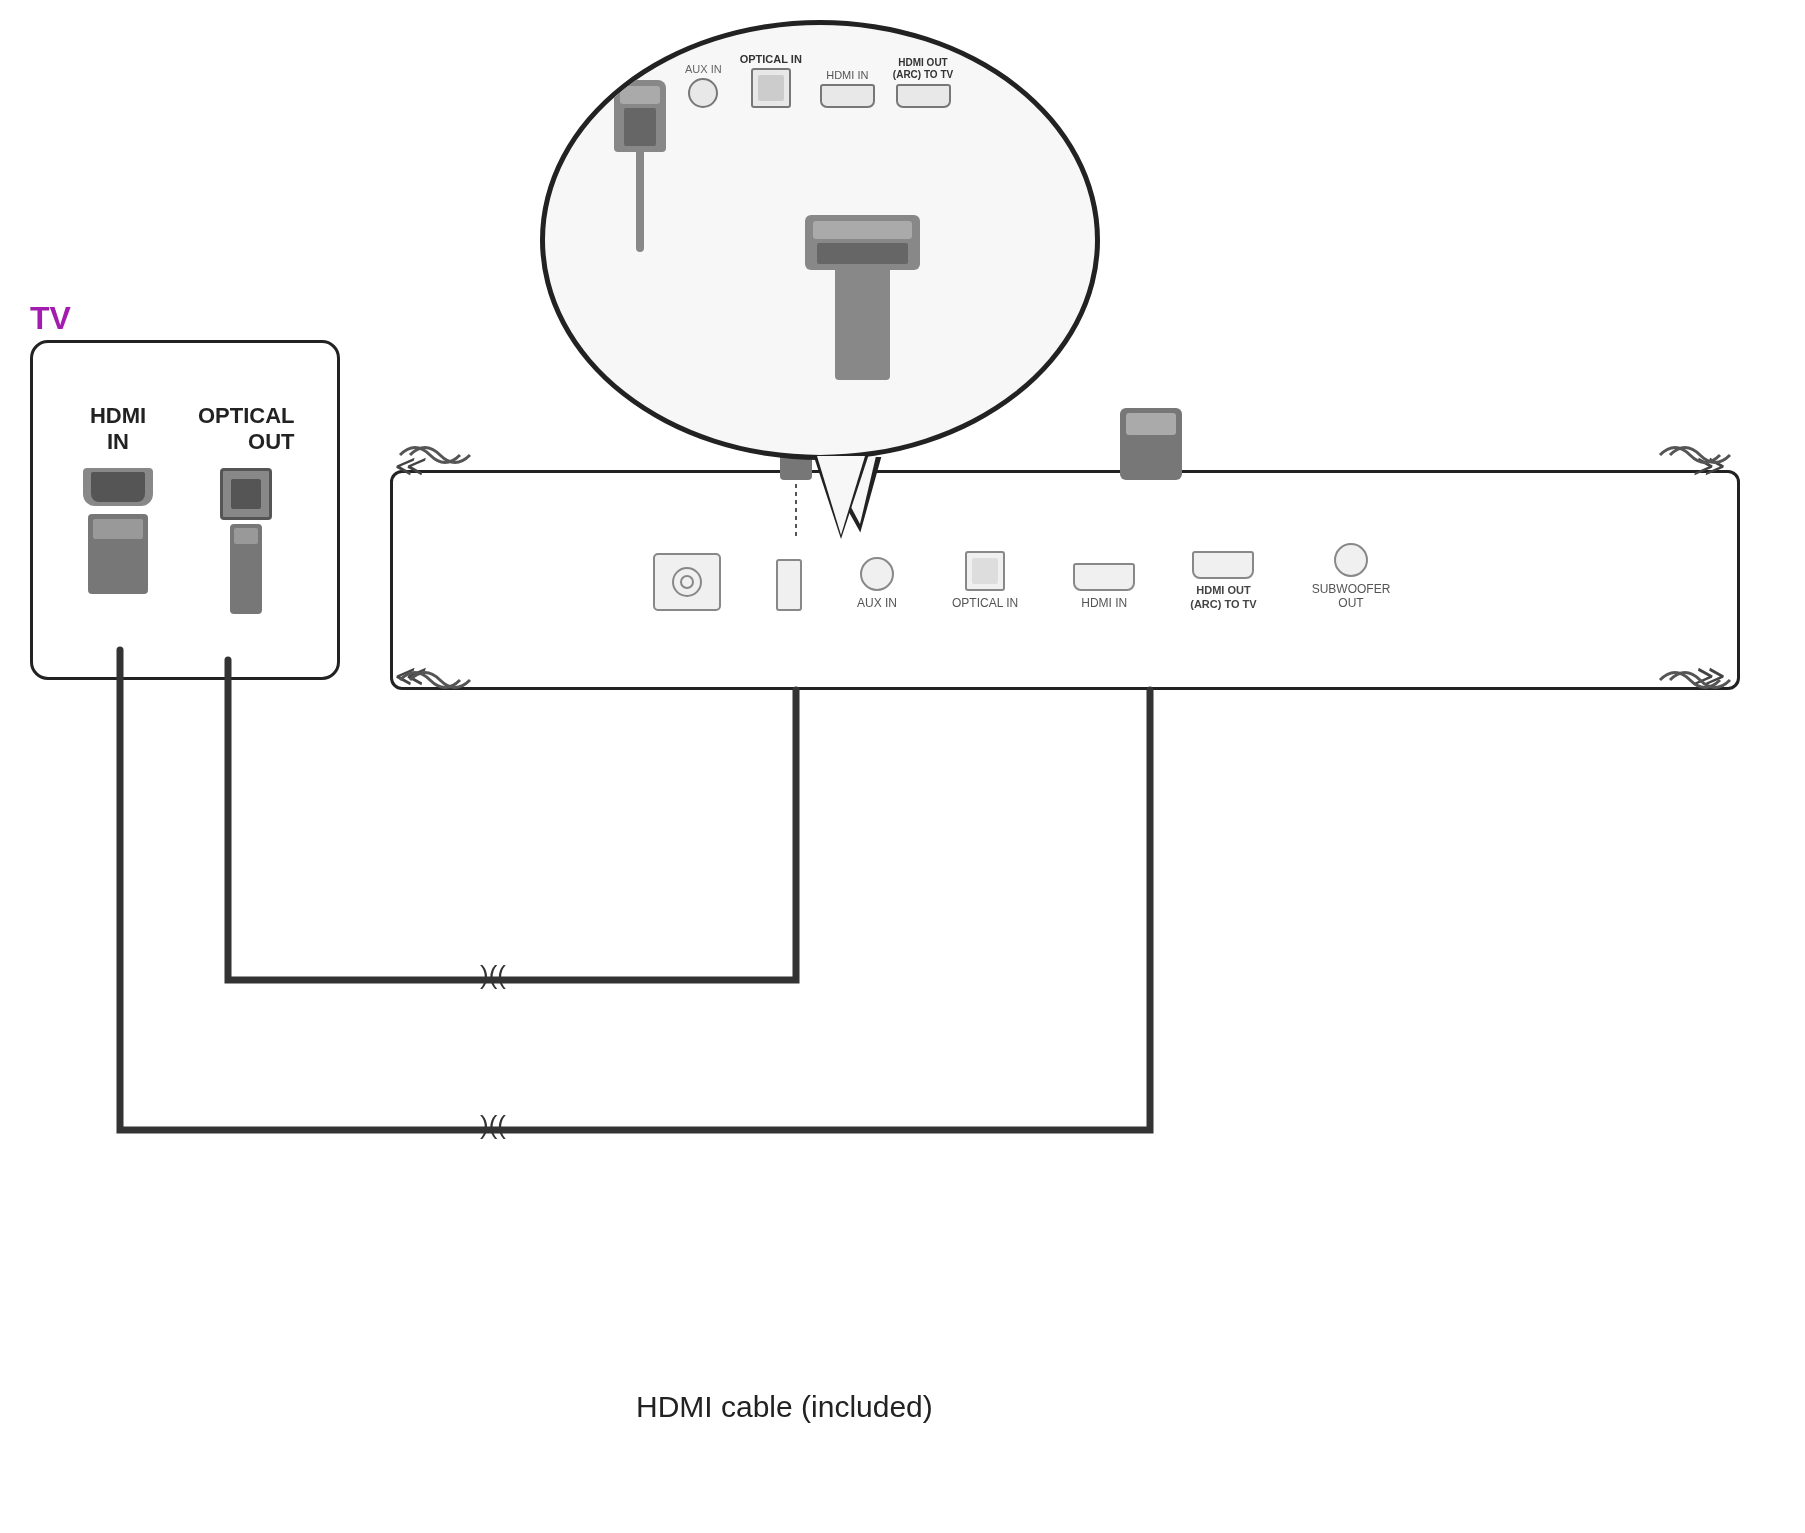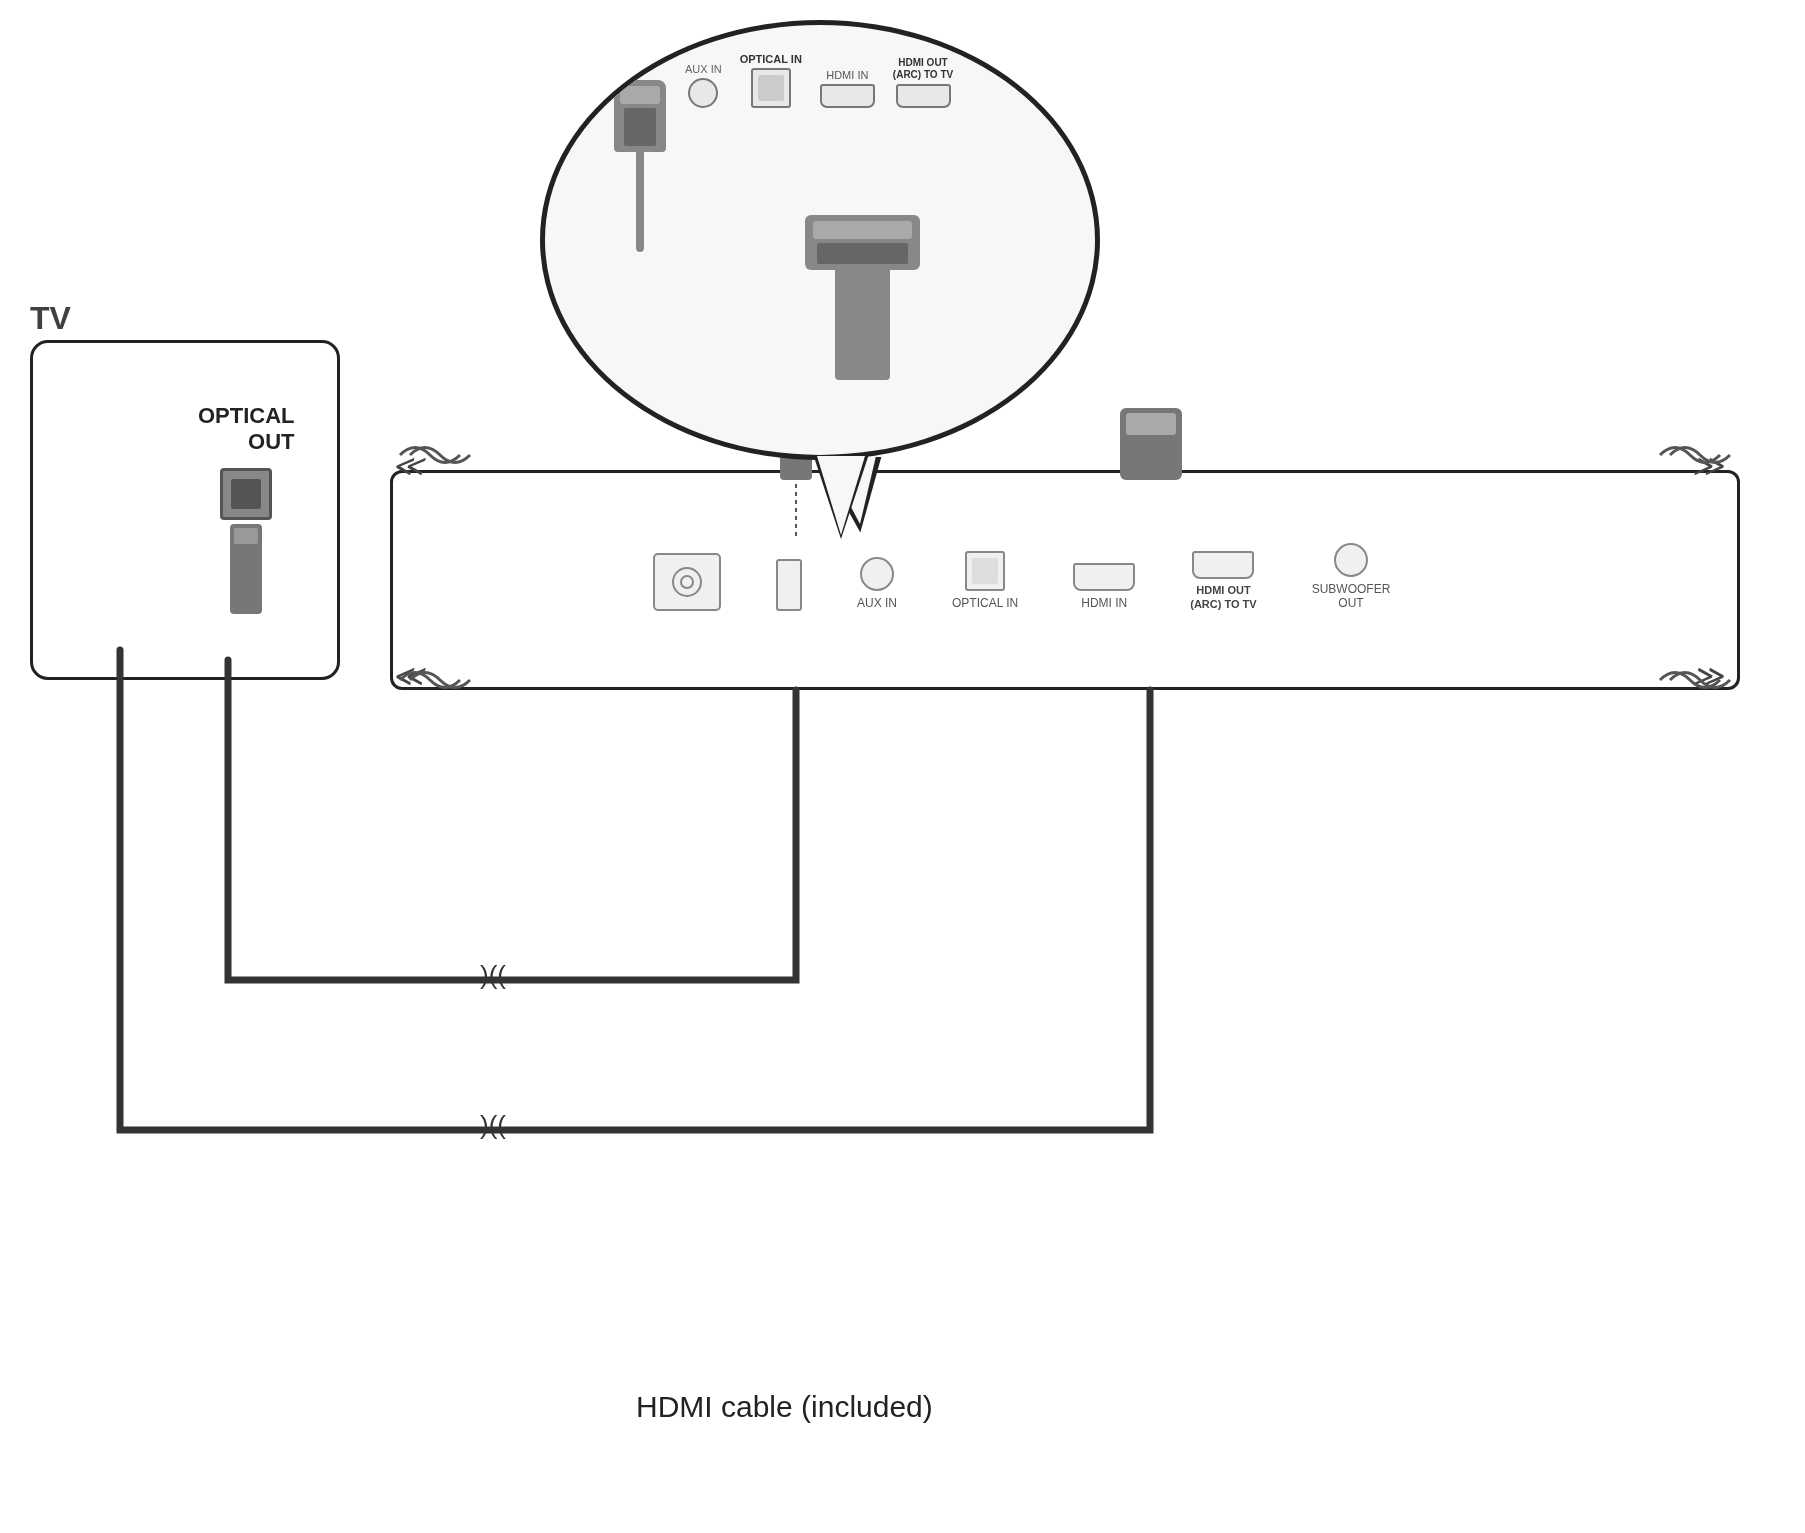--- a/index.html
+++ b/index.html
@@ -28,21 +28,21 @@
       border: 3px solid #222;
       border-radius: 18px;
       background: #fff;
     }
     .tv-label {
       position: absolute;
       left: 30px;
       top: 300px;
       font-size: 32px;
       font-weight: bold;
-      color: #404040;
+      color: #a21caf;
     }
     .tv-port-hdmi {
       position: absolute;
       left: 50px;
       top: 60px;
       text-align: center;
     }
     .tv-port-optical {
       position: absolute;
       left: 165px;
@@ -302,20 +302,25 @@
     <line x1="796" y1="460" x2="796" y2="540" stroke="#555" stroke-width="2" stroke-dasharray="4"></line>
 
     <polygon points="820,458 860,530 880,458" fill="#222" stroke="#222" stroke-width="2"></polygon>
     <polygon points="824,456 860,524 876,456" fill="#f7f7f7" stroke="none"></polygon>
   </svg>
 
   <div class="tv-label">TV</div>
 
   <div class="tv-box">
 
+    <div class="tv-port-hdmi">
+      <span class="port-label">HDMI<br>IN</span>
+      <div class="hdmi-port"></div>
+      <div class="hdmi-connector-tv"></div>
+    </div>
 
     <div class="tv-port-optical">
       <span class="port-label">OPTICAL<br>OUT</span>
       <div class="optical-port"></div>
       <div class="optical-connector-tv"></div>
     </div>
   </div>
 
   <div class="soundbar-box">
 

